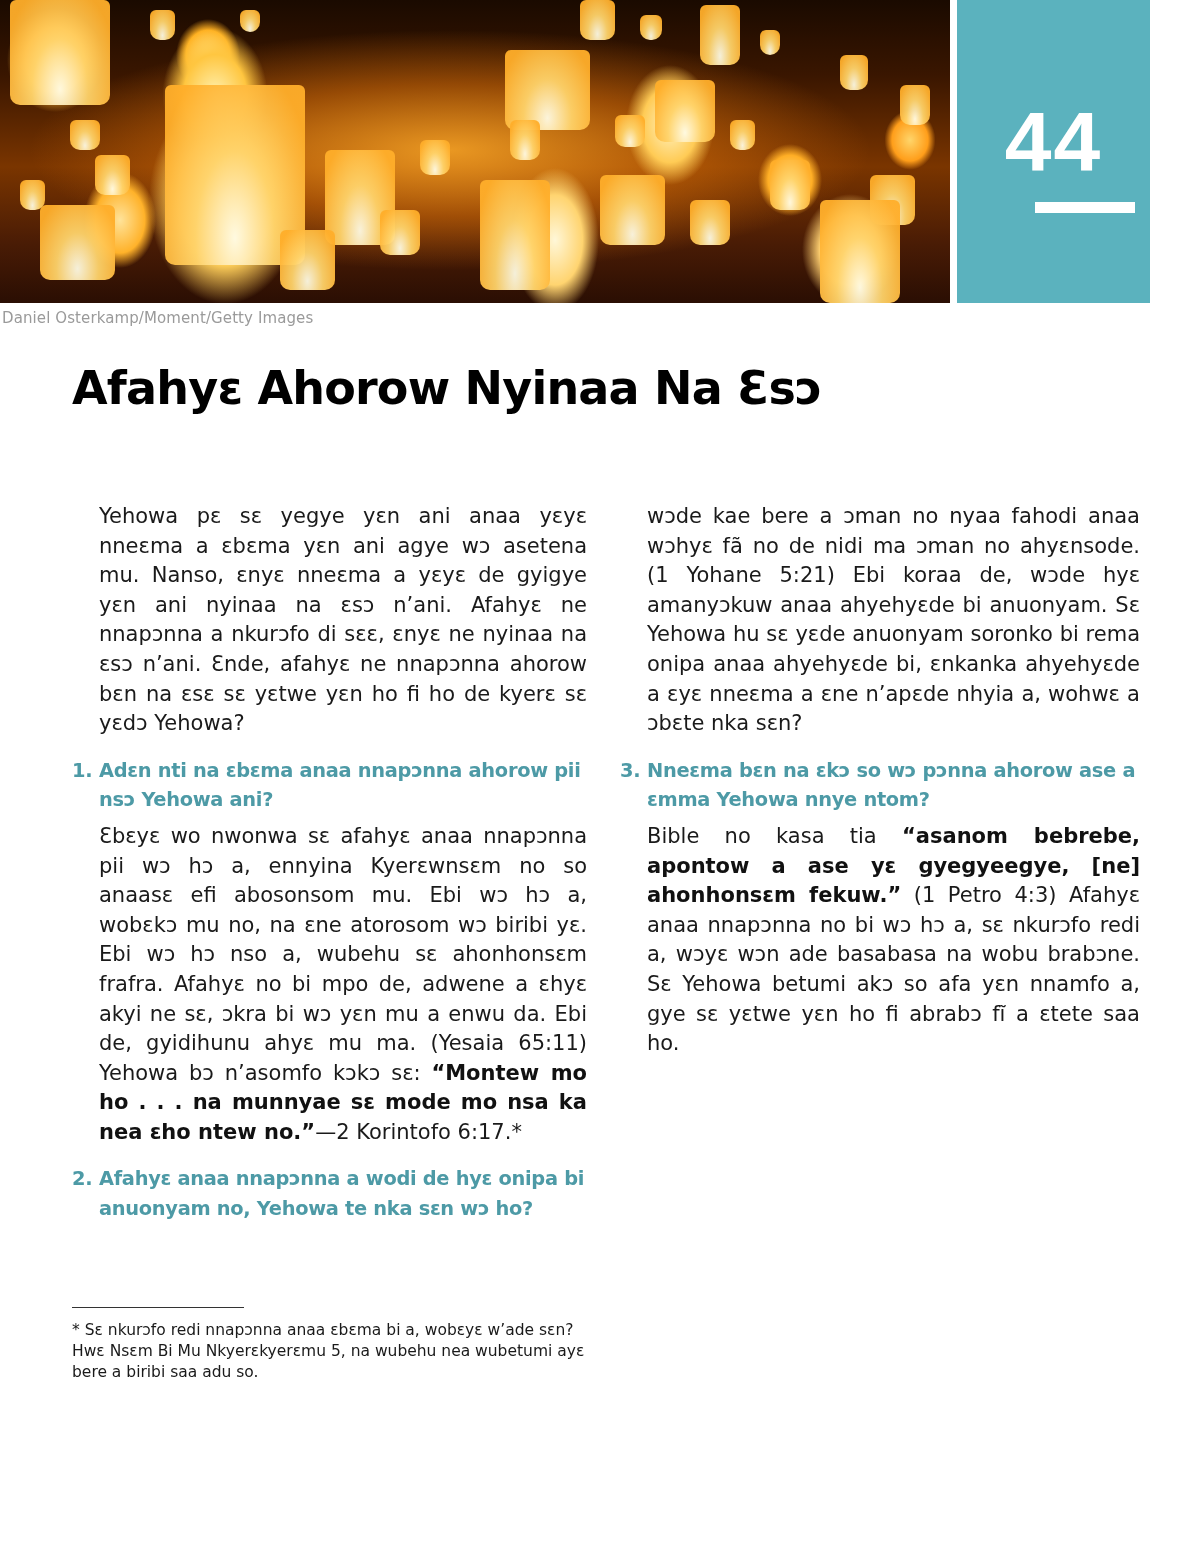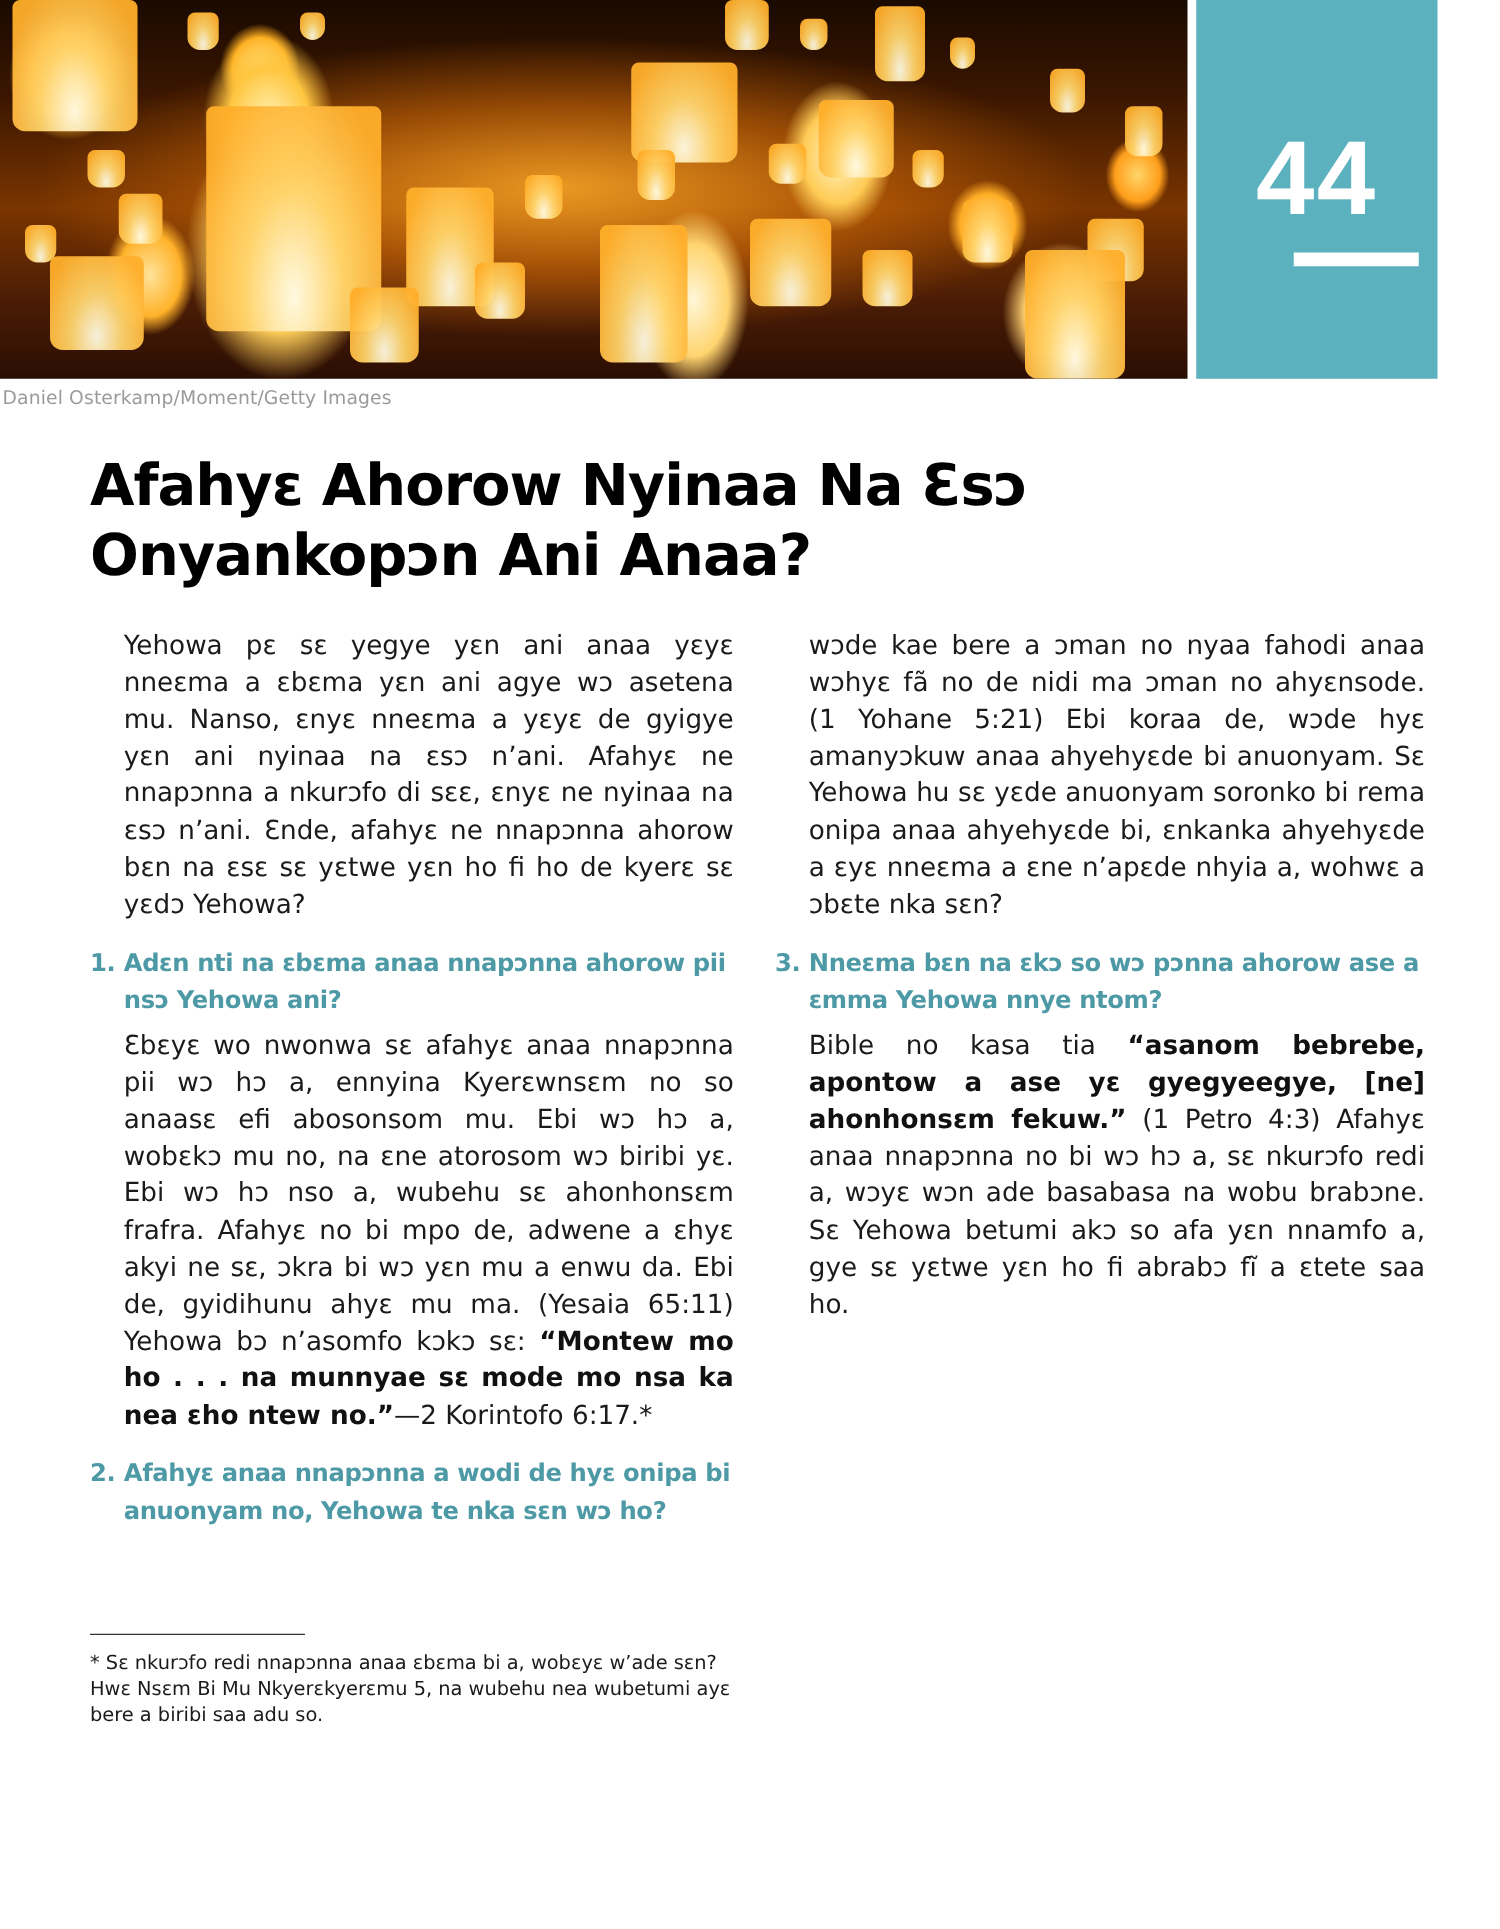--- a/index.html
+++ b/index.html
@@ -111,21 +111,20 @@
   </div>
 <div class="photo-credit">Daniel Osterkamp/Moment/Getty Images</div>
 
 <div class="chapter-panel">
   <div class="chapter-number">44</div>
   <div class="chapter-rule"></div>
 </div>
 
 <h1 class="page-title">
   <span>Afahyɛ Ahorow Nyinaa Na Ɛsɔ</span><br>
-  <span>Onyankopɔn Ani Anaa?</span>
 </h1>
 
 <div class="col col-left">
   <p class="para">Yehowa pɛ sɛ yegye yɛn ani anaa yɛyɛ nneɛma a ɛbɛma yɛn ani agye wɔ asetena mu. Nanso, ɛnyɛ nneɛma a yɛyɛ de gyigye yɛn ani nyinaa na ɛsɔ n’ani. Afahyɛ ne nnapɔnna a nkurɔfo di sɛɛ, ɛnyɛ ne nyinaa na ɛsɔ n’ani. Ɛnde, afahyɛ ne nna­pɔnna ahorow bɛn na ɛsɛ sɛ yɛtwe yɛn ho fi ho de kyerɛ sɛ yɛdɔ Yehowa?</p>
 
   <div class="q">
     <span class="q-num">1.</span>
     <span class="q-text">Adɛn nti na ɛbɛma anaa nnapɔnna ahorow pii nsɔ Yehowa ani?</span>
   </div>
   <p class="para"><span>Ɛbɛyɛ wo nwonwa sɛ afahyɛ anaa nnapɔnna pii wɔ hɔ a, ennyina Kyerɛwnsɛm no so anaasɛ efi abosonsom mu. Ebi wɔ hɔ a, wobɛkɔ mu no, na ɛne atorosom wɔ biribi yɛ. Ebi wɔ hɔ nso a, wu­behu sɛ ahonhonsɛm frafra. Afahyɛ no bi mpo de, adwene a ɛhyɛ akyi ne sɛ, ɔkra bi wɔ yɛn mu a enwu da. Ebi de, gyidihunu ahyɛ mu ma. (Ye­saia 65:11) Yehowa bɔ n’asomfo kɔkɔ sɛ: </span><b>“Mon­tew mo ho . . . na munnyae sɛ mode mo nsa ka nea ɛho ntew no.”</b><span>—2 Korintofo 6:17.*</span></p>

